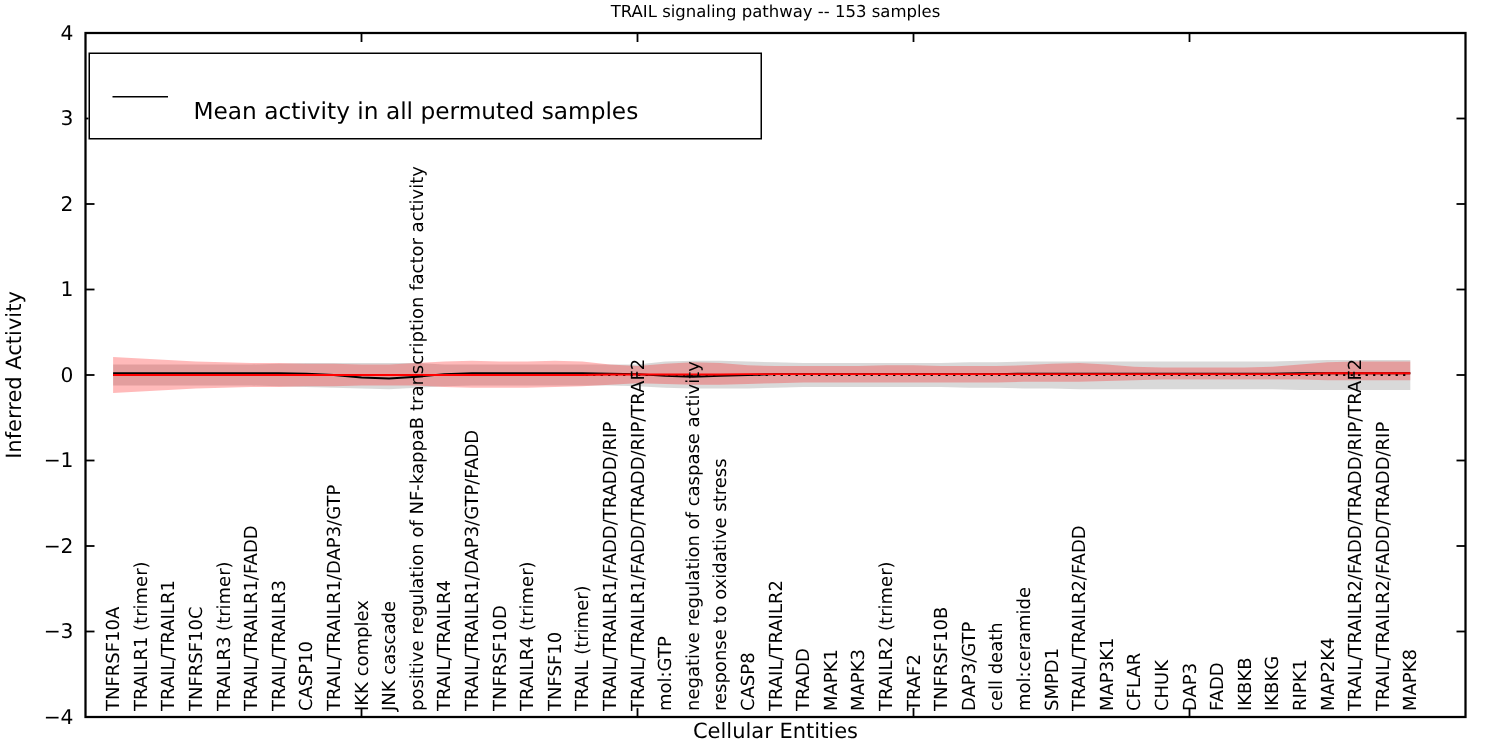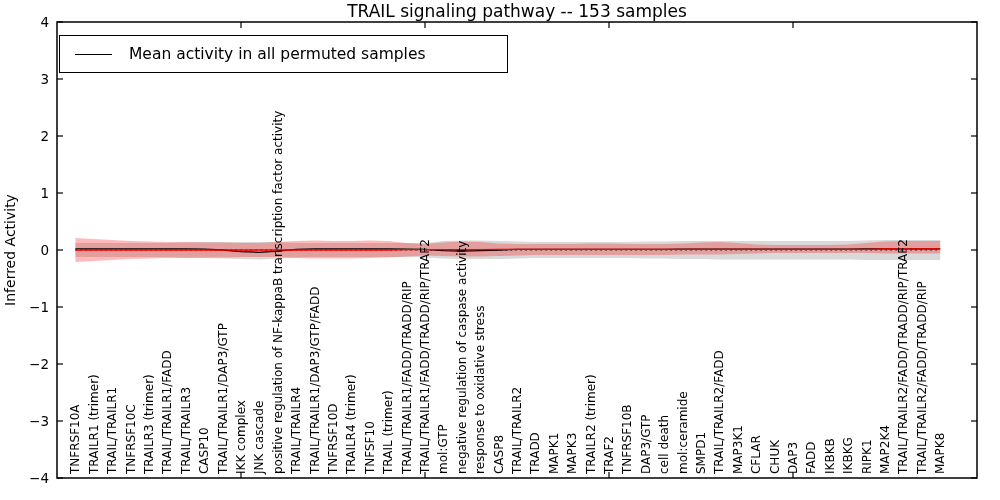--- a/index.html
+++ b/index.html
@@ -7,21 +7,21 @@
     position:relative;
     width:1000px;height:500px;
     background:#ffffff;
     font-family:"DejaVu Sans", sans-serif;
     overflow:hidden;
   }
   #chart-svg{position:absolute;left:0;top:0;}
   .overlay{position:absolute;color:#000;}
   #chart-title{
     left:57px;top:1px;width:920px;
-    text-align:center;font-size:17px;
+    text-align:center;font-size:11px;
   }
   #y-axis-label{
     left:10px;top:250px;
     transform:translate(-50%,-50%) rotate(-90deg);
     white-space:nowrap;font-size:14px;
   }
   #x-axis-label{
     left:57px;top:480px;width:920px;
     text-align:center;font-size:14px;
   }
@@ -33,21 +33,21 @@
     padding:9px 6px 9px 15px;
     display:flex;flex-direction:column;gap:9px;
     z-index:5;
   }
   .legend-row{display:flex;align-items:center;}
   .legend-swatch{
     display:inline-block;width:37px;height:0;
     border-top:1.8px solid #000;
     margin-right:17px;flex:none;
   }
-  .legend-label{font-size:15.5px;white-space:nowrap;}
+  .legend-label{font-size:15.5px;white-space:nowrap;margin-top:20px;}
 </style>
 </head>
 <body>
 
 <div id="figure">
   <svg id="chart-svg" width="1000" height="500">
       <polygon points="75.4,242.989 93.8,242.989 112.19999999999999,242.989 130.6,242.989 149,242.989 167.39999999999998,242.989 185.79999999999998,242.476 204.2,242.02 222.6,242.02 241,242.02 259.4,242.02 277.79999999999995,242.02 296.2,242.989 314.59999999999997,242.989 333,242.989 351.4,242.989 369.79999999999995,242.989 388.2,242.989 406.59999999999997,242.989 425,242.989 443.4,240.994 461.79999999999995,240.481 480.2,240.481 498.59999999999997,240.994 517,241.507 535.4,242.02 553.8,242.02 572.1999999999999,242.02 590.5999999999999,242.02 609,242.02 627.4,242.02 645.8,241.507 664.1999999999999,241.507 682.5999999999999,240.994 701,240.994 719.4,240.994 737.8,240.994 756.1999999999999,240.994 774.5999999999999,240.994 793,240.994 811.4,240.994 829.8,240.994 848.1999999999999,240.994 866.5999999999999,240.481 884.9999999999999,240.025 903.4,240.025 921.8,240.025 940.1999999999999,240.025 940.1999999999999,259.975 921.8,259.975 903.4,259.975 884.9999999999999,259.975 866.5999999999999,259.975 848.1999999999999,259.519 829.8,259.519 811.4,259.519 793,259.519 774.5999999999999,259.519 756.1999999999999,259.519 737.8,259.519 719.4,259.519 701,259.006 682.5999999999999,259.006 664.1999999999999,258.493 645.8,258.493 627.4,257.98 609,257.98 590.5999999999999,257.98 572.1999999999999,257.98 553.8,257.98 535.4,257.98 517,258.493 498.59999999999997,259.006 480.2,259.006 461.79999999999995,259.006 443.4,258.493 425,257.524 406.59999999999997,257.011 388.2,257.011 369.79999999999995,257.011 351.4,257.011 333,257.011 314.59999999999997,257.011 296.2,257.524 277.79999999999995,258.493 259.4,259.519 241,259.006 222.6,258.493 204.2,257.98 185.79999999999998,257.524 167.39999999999998,257.011 149,257.011 130.6,257.011 112.19999999999999,257.011 93.8,257.011 75.4,257.011" fill="#808080" fill-opacity="0.3" stroke="none"></polygon>
       <polygon points="75.4,237.973 93.8,238.999 112.19999999999999,240.025 130.6,240.994 149,241.507 167.39999999999998,242.02 185.79999999999998,242.02 204.2,242.476 222.6,242.476 241,242.989 259.4,242.989 277.79999999999995,242.02 296.2,240.994 314.59999999999997,240.481 333,240.994 351.4,240.994 369.79999999999995,240.481 388.2,240.994 406.59999999999997,242.989 425,244.015 443.4,242.476 461.79999999999995,241.507 480.2,242.02 498.59999999999997,243.502 517,244.015 535.4,244.015 553.8,244.015 572.1999999999999,244.015 590.5999999999999,243.502 609,243.502 627.4,244.015 645.8,244.015 664.1999999999999,244.015 682.5999999999999,243.502 701,242.476 719.4,242.02 737.8,242.989 756.1999999999999,244.528 774.5999999999999,244.984 793,244.984 811.4,244.984 829.8,244.984 848.1999999999999,244.528 866.5999999999999,242.989 884.9999999999999,241.507 903.4,240.994 921.8,240.994 940.1999999999999,240.994 940.1999999999999,253.477 921.8,253.477 903.4,253.477 884.9999999999999,253.477 866.5999999999999,253.021 848.1999999999999,253.021 829.8,253.021 811.4,253.021 793,253.021 774.5999999999999,253.021 756.1999999999999,253.477 737.8,253.99 719.4,254.503 701,254.503 682.5999999999999,254.503 664.1999999999999,255.016 645.8,255.016 627.4,255.016 609,255.016 590.5999999999999,255.016 572.1999999999999,255.016 553.8,255.016 535.4,255.016 517,255.472 498.59999999999997,255.985 480.2,256.498 461.79999999999995,256.498 443.4,255.985 425,255.472 406.59999999999997,256.498 388.2,257.524 369.79999999999995,257.98 351.4,258.493 333,258.493 314.59999999999997,258.493 296.2,257.98 277.79999999999995,257.011 259.4,257.011 241,257.011 222.6,257.524 204.2,257.524 185.79999999999998,257.98 167.39999999999998,257.98 149,258.493 130.6,259.006 112.19999999999999,259.975 93.8,261.001 75.4,262.027" fill="#ff0000" fill-opacity="0.27" stroke="none"></polygon>
       <line x1="75.4" y1="250" x2="940.1999999999999" y2="250" stroke="#000000" stroke-width="1.2" stroke-dasharray="1.5 3.5"></line>
       <polyline points="75.4,248.86 93.8,248.86 112.19999999999999,248.86 130.6,248.86 149,248.86 167.39999999999998,248.86 185.79999999999998,248.86 204.2,249.145 222.6,250 241,251.71 259.4,252.28 277.79999999999995,251.14 296.2,249.43 314.59999999999997,248.86 333,248.86 351.4,248.86 369.79999999999995,248.86 388.2,248.86 406.59999999999997,249.145 425,249.43 443.4,250.57 461.79999999999995,251.14 480.2,250.57 498.59999999999997,250 517,249.43 535.4,249.43 553.8,249.43 572.1999999999999,249.43 590.5999999999999,249.43 609,249.43 627.4,249.43 645.8,249.43 664.1999999999999,249.43 682.5999999999999,249.145 701,249.145 719.4,249.145 737.8,249.145 756.1999999999999,249.145 774.5999999999999,249.145 793,249.145 811.4,249.145 829.8,249.145 848.1999999999999,249.145 866.5999999999999,248.86 884.9999999999999,248.86 903.4,248.86 921.8,248.86 940.1999999999999,248.86" fill="none" stroke="#000000" stroke-width="1.3"></polyline>
@@ -135,20 +135,21 @@
       <text x="888.9999999999999" y="474" transform="rotate(-90 888.9999999999999 474)" text-anchor="start" font-size="12px" font-family="&quot;DejaVu Sans&quot;, sans-serif" fill="#000">MAP2K4</text>
       <text x="907.4" y="474" transform="rotate(-90 907.4 474)" text-anchor="start" font-size="12px" font-family="&quot;DejaVu Sans&quot;, sans-serif" fill="#000">TRAIL/TRAILR2/FADD/TRADD/RIP/TRAF2</text>
       <text x="925.8" y="474" transform="rotate(-90 925.8 474)" text-anchor="start" font-size="12px" font-family="&quot;DejaVu Sans&quot;, sans-serif" fill="#000">TRAIL/TRAILR2/FADD/TRADD/RIP</text>
       <text x="944.1999999999999" y="474" transform="rotate(-90 944.1999999999999 474)" text-anchor="start" font-size="12px" font-family="&quot;DejaVu Sans&quot;, sans-serif" fill="#000">MAPK8</text>
     </svg>
 
   <div id="chart-title" class="overlay">TRAIL signaling pathway -- 153 samples</div>
 
   <div id="y-axis-label" class="overlay">Inferred Activity</div>
 
+  <div id="x-axis-label" class="overlay">Cellular Entities</div>
 
   <div id="legend" class="overlay">
     <div class="legend-row">
       <span class="legend-swatch" style="border-top-color: rgb(0, 0, 0);"></span>
       <span class="legend-label">Mean activity in all permuted samples</span>
     </div>
   </div>
 </div>
 
 </body></html>

